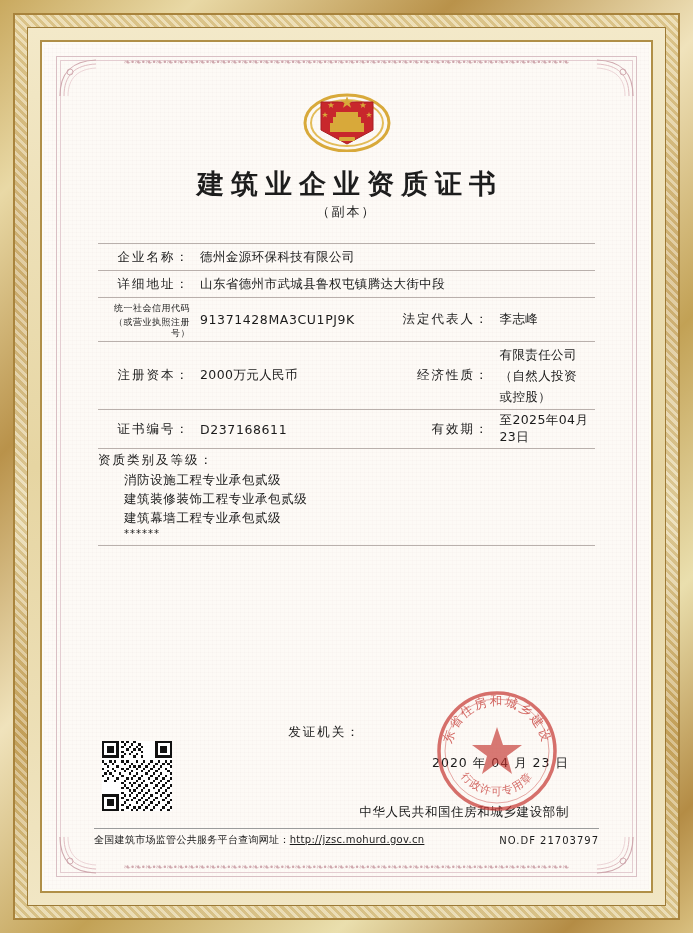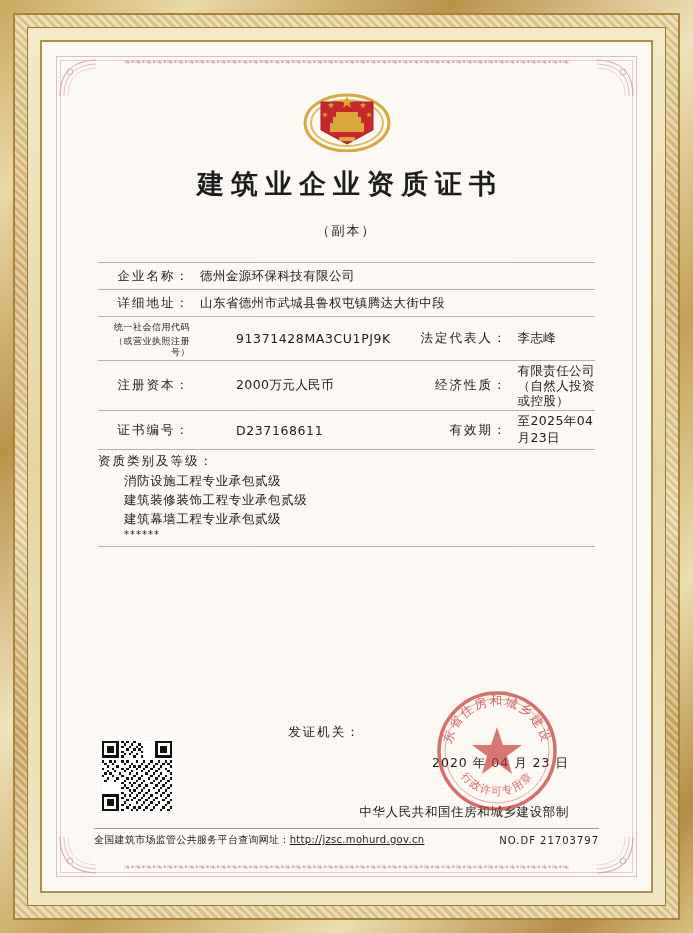--- a/index.html
+++ b/index.html
@@ -115,21 +115,21 @@
     margin-top: 14px;
     text-align: center;
     font-family: "DejaVu Sans", sans-serif;
     font-size: 27px;
     font-weight: bold;
     letter-spacing: 7px;
     color: #1d1d1d;
     text-indent: 7px;
   }
   .cert-subtitle {
-    margin-top: 20px;
+    margin-top: 1px;
     text-align: center;
     font-family: "DejaVu Sans", sans-serif;
     font-size: 13px;
     letter-spacing: 2px;
     color: #222;
   }
 
   
   .fields {
     margin: 22px 18px 0 18px;
@@ -168,35 +168,35 @@
   .val {
     flex: 1;
     font-size: 12.5px;
     letter-spacing: 0.4px;
     padding-left: 4px;
   }
   .val-num {
     font-family: "DejaVu Sans", sans-serif;
     letter-spacing: 0.6px;
   }
-  .half-left { flex: 1 1 50%; display: flex; margin-left: 36px; }
+  .half-left { flex: 1 1 50%; display: flex; }
   .half-right { flex: 1 1 50%; display: flex; }
   .lbl-r {
     width: 92px;
     min-width: 92px;
     font-size: 12.5px;
     letter-spacing: 2px;
     display: flex;
     align-items: center;
     justify-content: flex-end;
     padding-right: 6px;
   }
   .two-line {
     display: block;
-    line-height: 15px;
+    line-height: 21px;
   }
 
   .qual-head {
     padding: 3px 0 1px 0;
     font-size: 12.5px;
     letter-spacing: 2px;
   }
   .qual-list {
     padding: 0 0 4px 26px;
   }

